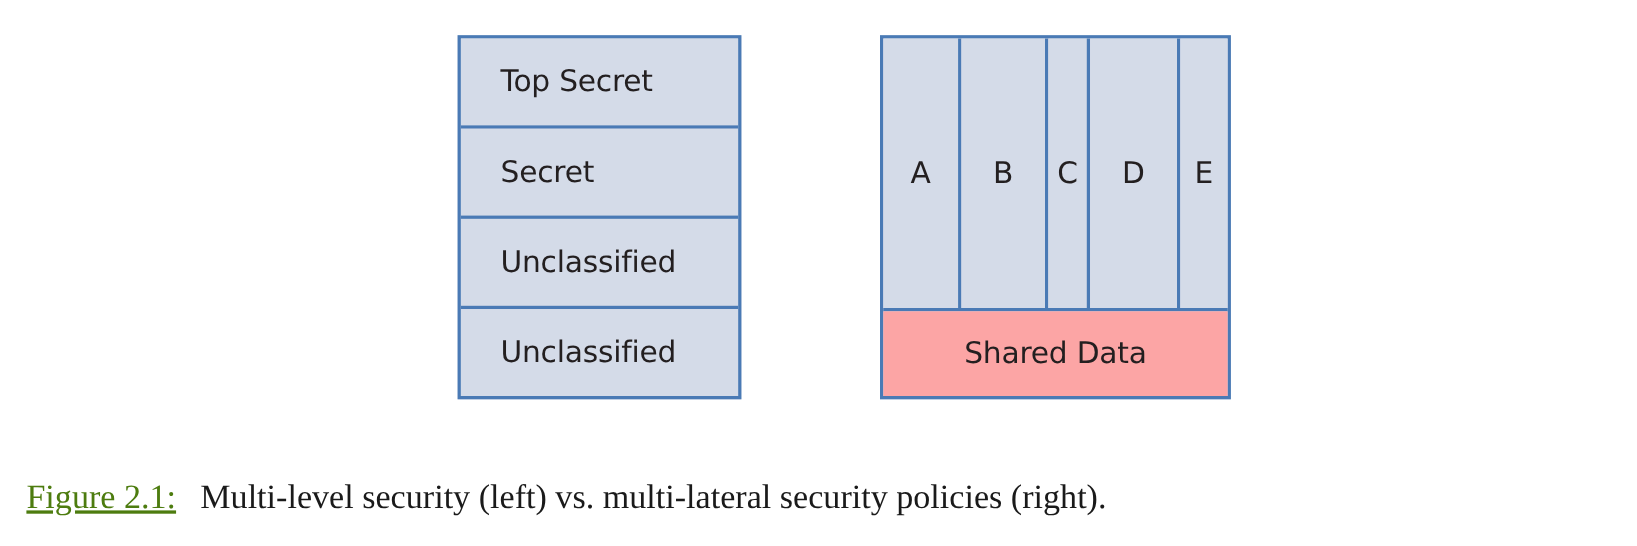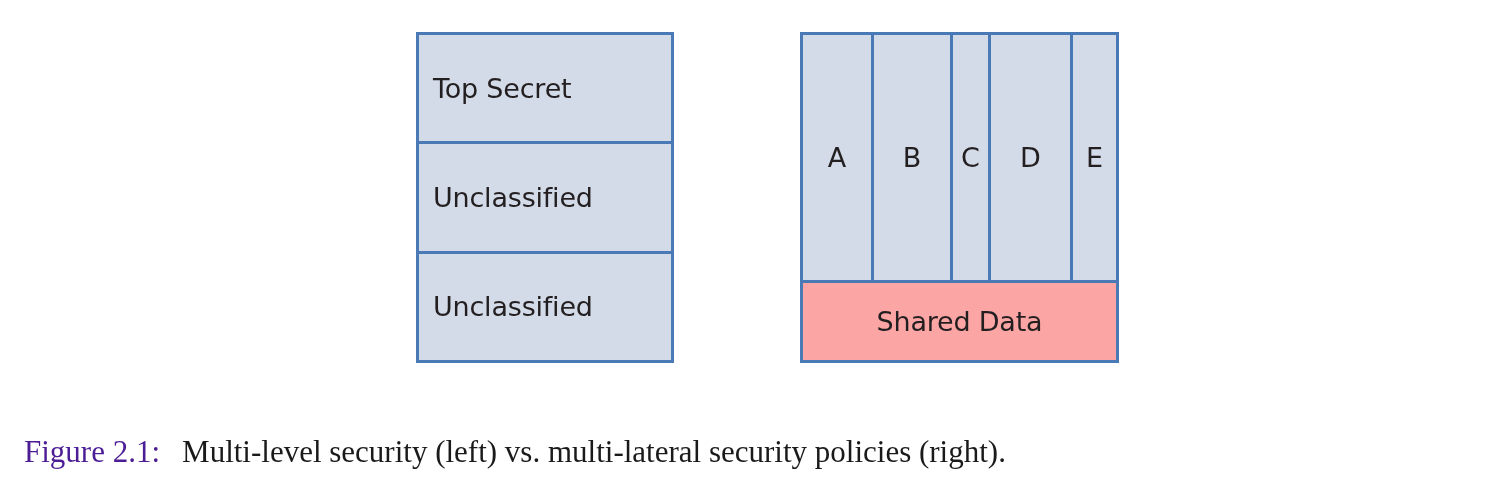--- a/index.html
+++ b/index.html
@@ -38,21 +38,21 @@
     width: 258px;
     height: 331px;
     display: flex;
     flex-direction: column;
   }
   .mls-row {
     flex: 1 1 0;
     display: flex;
     align-items: center;
     box-sizing: border-box;
-    padding-left: 14px;
+    padding-left: 36px;
     border-bottom: 3px solid #4a7ab5;
     background: #d4dbe8;
   }
   .mls-row:last-child {
     border-bottom: none;
   }
   .mls-label {
     font-family: "DejaVu Sans", "Liberation Sans", sans-serif;
     font-size: 27px;
     line-height: 1;
@@ -117,38 +117,42 @@
     left: 24px;
     top: 432px;
     width: 1440px;
     font-family: "Liberation Serif", "DejaVu Serif", serif;
     font-size: 31px;
     line-height: 40px;
     color: #1a1a1a;
     white-space: nowrap;
   }
   #caption-label {
-    color: #4c1d95;
+    color: #4d7c0f;
+    text-decoration: underline;
   }
   #caption-gap {
     display: inline-block;
     width: 22px;
   }
 </style>
 </head>
 <body>
 
 <div id="figure-area">
 
   <div class="diagram-box" id="mls-stack">
 
     <div class="mls-row">
       <span class="mls-label">Top Secret</span>
     </div>
 
+    <div class="mls-row">
+      <span class="mls-label">Secret</span>
+    </div>
 
     <div class="mls-row">
       <span class="mls-label">Unclassified</span>
     </div>
 
     <div class="mls-row">
       <span class="mls-label">Unclassified</span>
     </div>
 
   </div>

